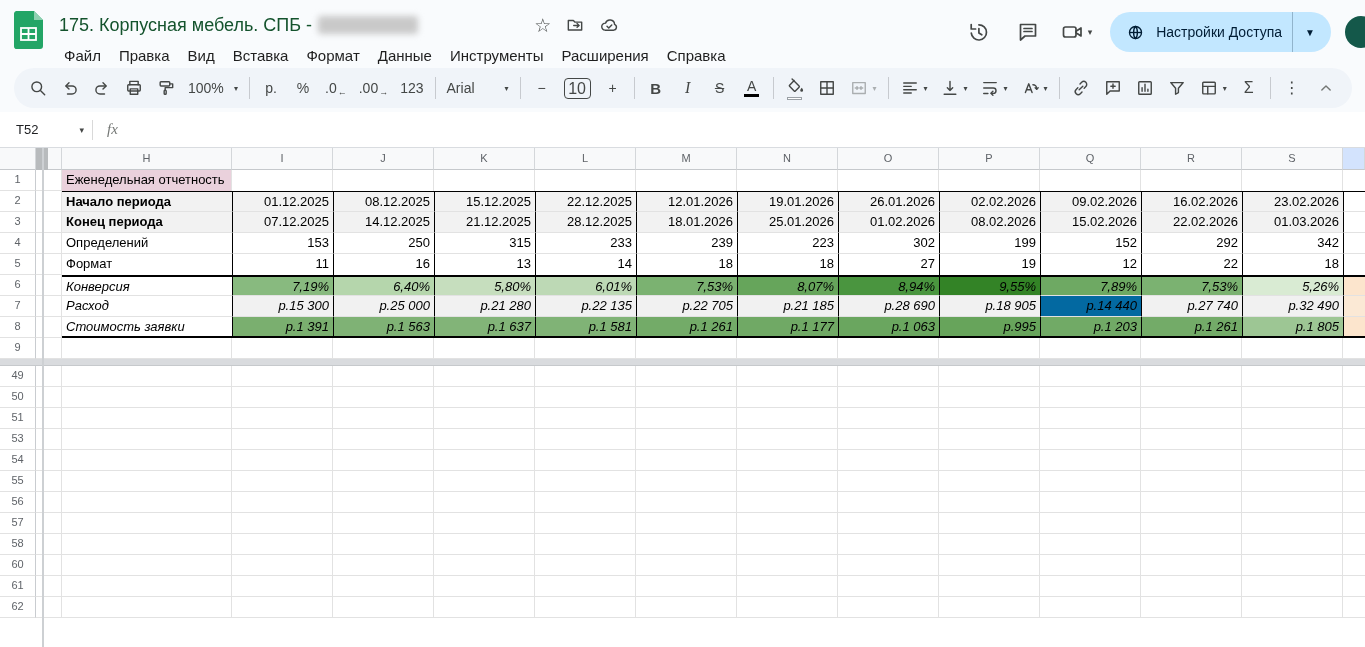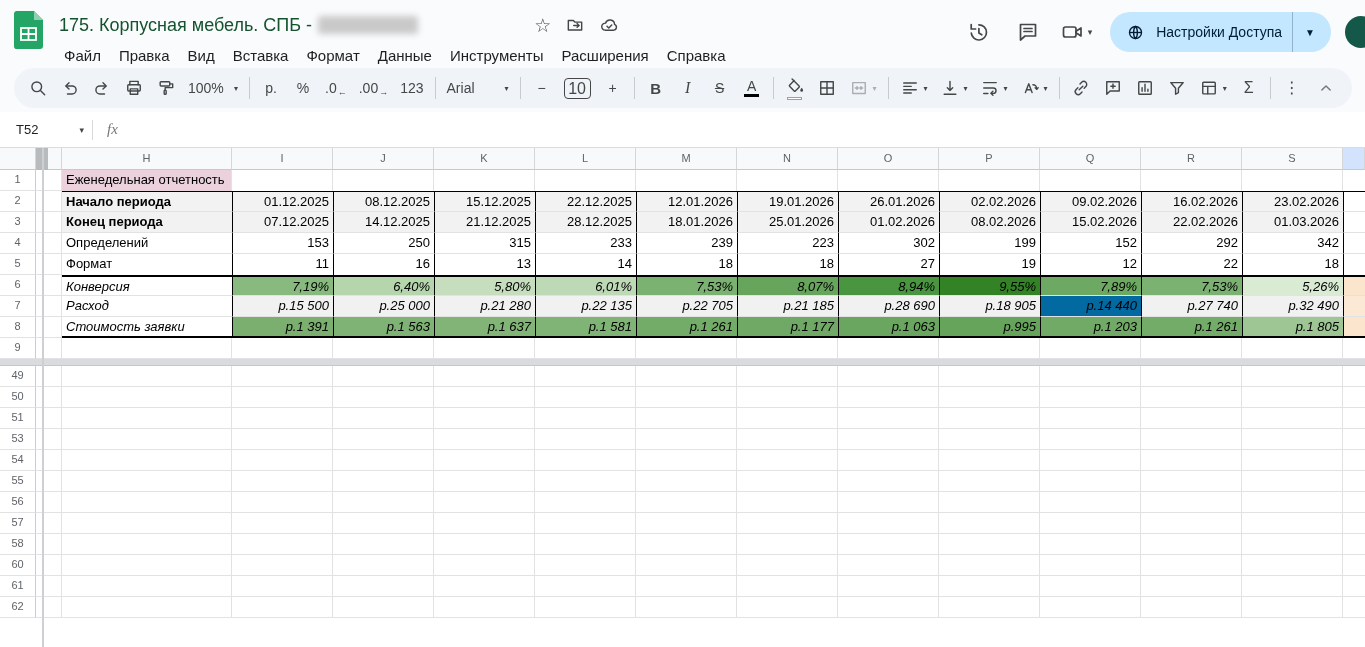--- a/index.html
+++ b/index.html
@@ -506,21 +506,21 @@
         <div class="gcell num" style="width: 101px; background: rgb(51, 131, 38); font-style: italic; border-right: none; border-left: 1px solid rgb(0, 0, 0); border-top: 2px solid rgb(0, 0, 0);">9,55%</div>
         <div class="gcell num" style="width: 101px; background: rgb(110, 169, 99); font-style: italic; border-right: none; border-left: 1px solid rgb(0, 0, 0); border-top: 2px solid rgb(0, 0, 0);">7,89%</div>
         <div class="gcell num" style="width: 101px; background: rgb(123, 178, 113); font-style: italic; border-right: none; border-left: 1px solid rgb(0, 0, 0); border-top: 2px solid rgb(0, 0, 0);">7,53%</div>
         <div class="gcell num" style="width: 101px; background: rgb(217, 235, 211); font-style: italic; border-right: none; border-left: 1px solid rgb(0, 0, 0); border-top: 2px solid rgb(0, 0, 0);">5,26%</div>
         <div class="gcell" style="width: 22px; border-right: none; background: rgb(252, 229, 205); border-left: 1px solid rgb(0, 0, 0); border-top: 2px solid rgb(0, 0, 0);"></div>
       </div>
       <div class="grow" style="height: 21px;">
         <div class="gcell gut">7</div>
         <div class="gcell" style="width: 26px;"></div>
         <div class="gcell" style="width: 170px; font-style: italic; border-right: none;">Расход</div>
-        <div class="gcell num" style="width: 101px; background: rgb(241, 241, 241); font-style: italic; border-right: none; border-left: 1px solid rgb(0, 0, 0);">р.15 500</div>
+        <div class="gcell num" style="width: 101px; background: rgb(241, 241, 241); font-style: italic; border-right: none; border-left: 1px solid rgb(0, 0, 0);">р.15 300</div>
         <div class="gcell num" style="width: 101px; background: rgb(241, 241, 241); font-style: italic; border-right: none; border-left: 1px solid rgb(0, 0, 0);">р.25 000</div>
         <div class="gcell num" style="width: 101px; background: rgb(241, 241, 241); font-style: italic; border-right: none; border-left: 1px solid rgb(0, 0, 0);">р.21 280</div>
         <div class="gcell num" style="width: 101px; background: rgb(241, 241, 241); font-style: italic; border-right: none; border-left: 1px solid rgb(0, 0, 0);">р.22 135</div>
         <div class="gcell num" style="width: 101px; background: rgb(241, 241, 241); font-style: italic; border-right: none; border-left: 1px solid rgb(0, 0, 0);">р.22 705</div>
         <div class="gcell num" style="width: 101px; background: rgb(241, 241, 241); font-style: italic; border-right: none; border-left: 1px solid rgb(0, 0, 0);">р.21 185</div>
         <div class="gcell num" style="width: 101px; background: rgb(241, 241, 241); font-style: italic; border-right: none; border-left: 1px solid rgb(0, 0, 0);">р.28 690</div>
         <div class="gcell num" style="width: 101px; background: rgb(241, 241, 241); font-style: italic; border-right: none; border-left: 1px solid rgb(0, 0, 0);">р.18 905</div>
         <div class="gcell num" style="width: 101px; background: #0369a1; font-style: italic; border-right: none; border-left: 1px solid rgb(0, 0, 0);">р.14 440</div>
         <div class="gcell num" style="width: 101px; background: rgb(241, 241, 241); font-style: italic; border-right: none; border-left: 1px solid rgb(0, 0, 0);">р.27 740</div>
         <div class="gcell num" style="width: 101px; background: rgb(241, 241, 241); font-style: italic; border-right: none; border-left: 1px solid rgb(0, 0, 0);">р.32 490</div>

